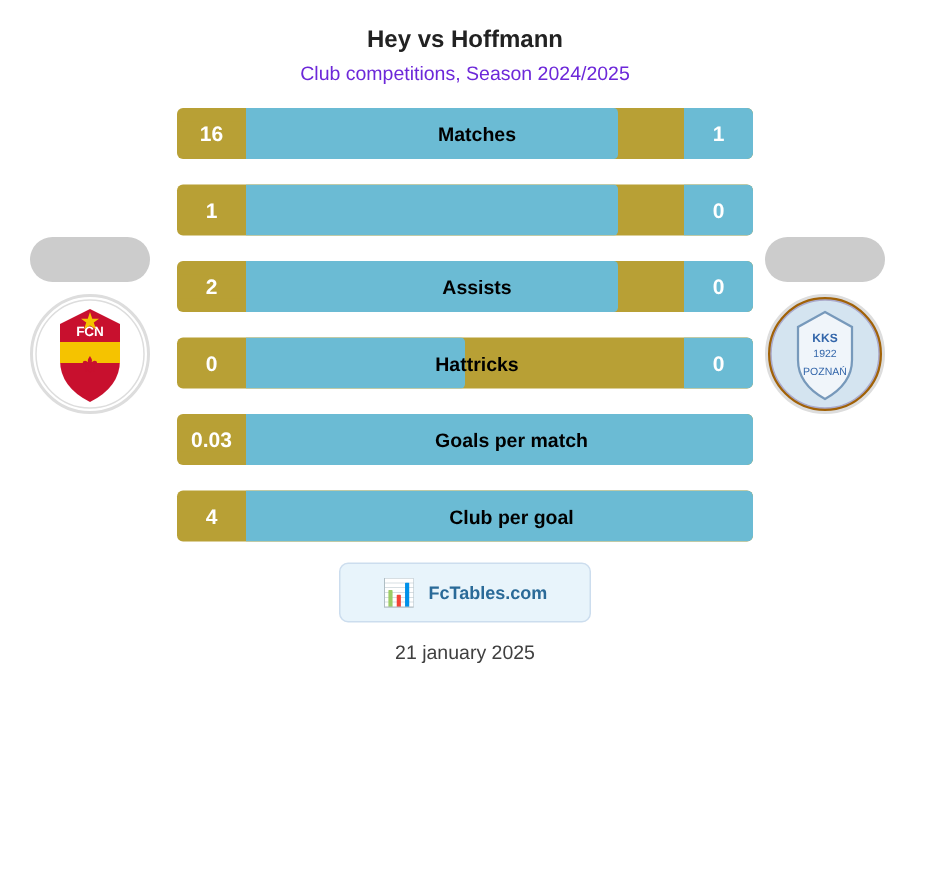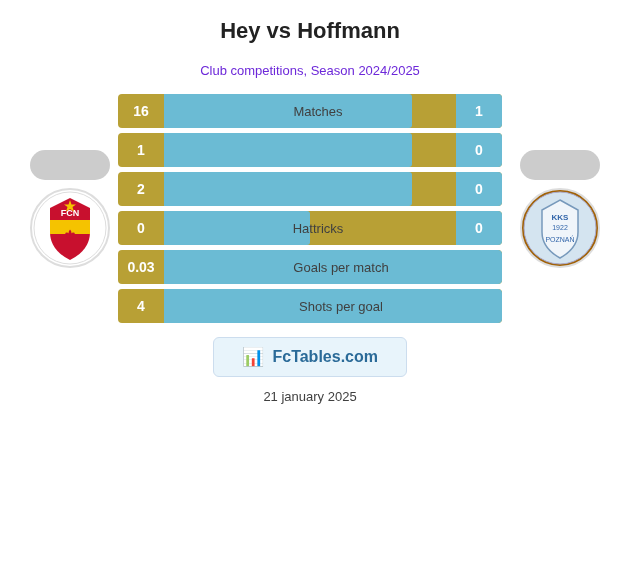--- a/index.html
+++ b/index.html
@@ -17,24 +17,24 @@
       width: 620px;
       height: 580px;
       background: #ffffff;
       display: flex;
       flex-direction: column;
       align-items: center;
       padding: 18px 20px 12px;
     }
 
     .title {
-      font-size: 22px;
+      font-size: 16px;
       font-weight: bold;
       color: #222;
-      margin-bottom: 19px;
+      margin-bottom: 5px;
       text-align: center;
     }
 
     .subtitle {
       font-size: 13px;
       color: #6d28d9;
       margin-bottom: 16px;
       text-align: center;
     }
 
@@ -42,21 +42,21 @@
       display: flex;
       flex-direction: row;
       align-items: center;
       width: 100%;
       gap: 8px;
     }
 
     .logo-left, .logo-right {
       display: flex;
       flex-direction: column;
-      align-items: flex-end;
+      align-items: flex-start;
       width: 90px;
       flex-shrink: 0;
     }
 
     .logo-placeholder-top {
       width: 80px;
       height: 30px;
       background: #ccc;
       border-radius: 40px;
       margin-bottom: 8px;
@@ -81,21 +81,21 @@
 
     
     .logo-lech {
       background: #a16207;
     }
 
     .stats-container {
       flex: 1;
       display: flex;
       flex-direction: column;
-      gap: 5px;
+      gap: 17px;
     }
 
     .stat-row {
       display: flex;
       align-items: center;
       background: #b8a035;
       border-radius: 4px;
       height: 34px;
       overflow: hidden;
       position: relative;
@@ -125,23 +125,23 @@
       left: 0;
       top: 0;
       height: 100%;
       background: #6bbbd4;
       border-radius: 0 3px 3px 0;
     }
 
     .stat-label {
       position: relative;
       z-index: 2;
-      color: #404040;
+      color: #000000;
       font-size: 13px;
-      font-weight: normal;
+      font-weight: bold;
       text-align: center;
       width: 100%;
       padding-left: 16px;
     }
 
     .stat-right {
       background: #6bbbd4;
       color: #fff;
       font-weight: bold;
       font-size: 14px;
@@ -170,21 +170,21 @@
       align-items: center;
       gap: 8px;
     }
 
     .fctables-icon {
       font-size: 18px;
       color: #3a8ab8;
     }
 
     .fctables-text {
-      font-size: 16px;
+      font-size: 12px;
       font-weight: bold;
       color: #2a6a98;
     }
 
     .date-footer {
       margin-top: 12px;
       font-size: 13px;
       color: #404040;
       text-align: center;
     }
@@ -236,20 +236,21 @@
           <div class="stat-left">1</div>
           <div class="stat-bar-section">
             <div class="stat-bar-fill" style="width: 85%;"></div>
           </div>
           <div class="stat-right">0</div>
         </div>
         <div class="stat-row bar-2-0">
           <div class="stat-left">2</div>
           <div class="stat-bar-section">
             <div class="stat-bar-fill" style="width: 85%;"></div>
+            <div class="stat-label">Assists</div>
           </div>
           <div class="stat-right">0</div>
         </div>
         <div class="stat-row bar-0-0">
           <div class="stat-left">0</div>
           <div class="stat-bar-section">
             <div class="stat-bar-fill" style="width: 50%;"></div>
             <div class="stat-label">Hattricks</div>
           </div>
           <div class="stat-right">0</div>
@@ -258,21 +259,21 @@
           <div class="stat-left">0.03</div>
           <div class="stat-bar-section">
             <div class="stat-bar-fill" style="width: 100%;"></div>
             <div class="stat-label">Goals per match</div>
           </div>
         </div>
         <div class="stat-row stat-row-single">
           <div class="stat-left">4</div>
           <div class="stat-bar-section">
             <div class="stat-bar-fill" style="width: 100%;"></div>
-            <div class="stat-label">Shots per goal</div>
+            <div class="stat-label">Club per goal</div>
           </div>
         </div>
       </div>
 
     <div class="logo-right">
       <div class="logo-placeholder-top"></div>
       <div class="logo-circle logo-lech">
         <svg width="76" height="76" viewBox="0 0 76 76">
           <circle cx="38" cy="38" r="36" fill="#d4e4f0" stroke="#aac" stroke-width="1"></circle>
 

